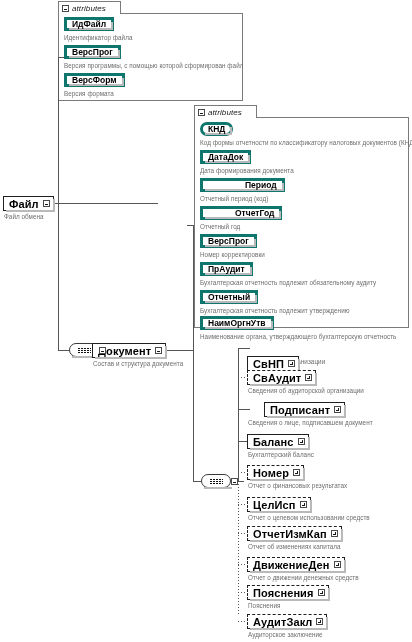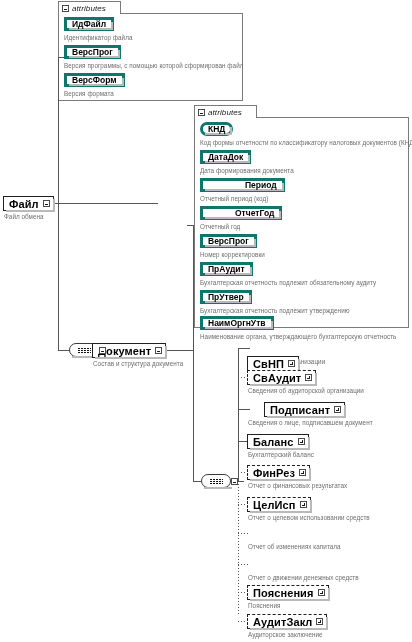--- a/index.html
+++ b/index.html
@@ -204,21 +204,21 @@
       <span class="nlabel">ВерсПрог</span>
     </div>
   <div class="cap" style="left:200px;top:251px;">Номер корректировки</div>
 
   <div class="attrbox" style="left:200px;top:262px;">
       <span class="nlabel">ПрАудит</span>
     </div>
   <div class="cap" style="left:200px;top:279px;">Бухгалтерская отчетность подлежит обязательному аудиту</div>
 
   <div class="attrbox" style="left:200px;top:290px;">
-      <span class="nlabel">ПрУтвер</span>
+      <span class="nlabel">Отчетный</span>
     </div>
   <div class="cap" style="left:200px;top:307px;">Бухгалтерская отчетность подлежит утверждению</div>
 
   <div class="attrbox" style="left:200px;top:316px;align-items:center;">
       <span class="nlabel">НаимОргнУтв</span>
     </div>
   <div class="cap" style="left:200px;top:333px;">Наименование органа, утверждающего бухгалтерскую отчетность</div>
 
   <div class="node" style="left:3px;top:196px;">
     <span class="nlabel">Файл</span>
@@ -284,36 +284,44 @@
 
   <div class="line hline" style="left:238px;top:441px;width:12px;"></div>
   <div class="node" style="left:247px;top:434px;">
     <span class="nlabel">Баланс</span>
     <span class="sq plus exp"></span>
   </div>
   <div class="cap" style="left:248px;top:451px;">Бухгалтерский баланс</div>
 
   <div class="dotline dot-h" style="left:238px;top:472px;width:12px;"></div>
   <div class="node optional" style="left:247px;top:465px;">
-    <span class="nlabel">ФинРез</span>
+    <span class="nlabel">Номер</span>
     <span class="sq plus exp"></span>
   </div>
   <div class="cap" style="left:248px;top:482px;">Отчет о финансовых результатах</div>
 
   <div class="dotline dot-h" style="left:238px;top:504px;width:12px;"></div>
   <div class="node optional" style="left:247px;top:497px;">
     <span class="nlabel">ЦелИсп</span>
     <span class="sq plus exp"></span>
   </div>
   <div class="cap" style="left:248px;top:514px;">Отчет о целевом использовании средств</div>
 
   <div class="dotline dot-h" style="left:238px;top:533px;width:12px;"></div>
+  <div class="node optional" style="left:247px;top:526px;">
+    <span class="nlabel">ОтчетИзмКап</span>
+    <span class="sq plus exp"></span>
+  </div>
   <div class="cap" style="left:248px;top:543px;">Отчет об изменениях капитала</div>
 
   <div class="dotline dot-h" style="left:238px;top:564px;width:12px;"></div>
+  <div class="node optional" style="left:247px;top:557px;">
+    <span class="nlabel">ДвижениеДен</span>
+    <span class="sq plus exp"></span>
+  </div>
   <div class="cap" style="left:248px;top:574px;">Отчет о движении денежных средств</div>
 
   <div class="dotline dot-h" style="left:238px;top:592px;width:12px;"></div>
   <div class="node optional" style="left:247px;top:585px;">
     <span class="nlabel">Пояснения</span>
     <span class="sq plus exp"></span>
   </div>
   <div class="cap" style="left:248px;top:602px;">Пояснения</div>
 
   <div class="dotline dot-h" style="left:238px;top:621px;width:12px;"></div>

